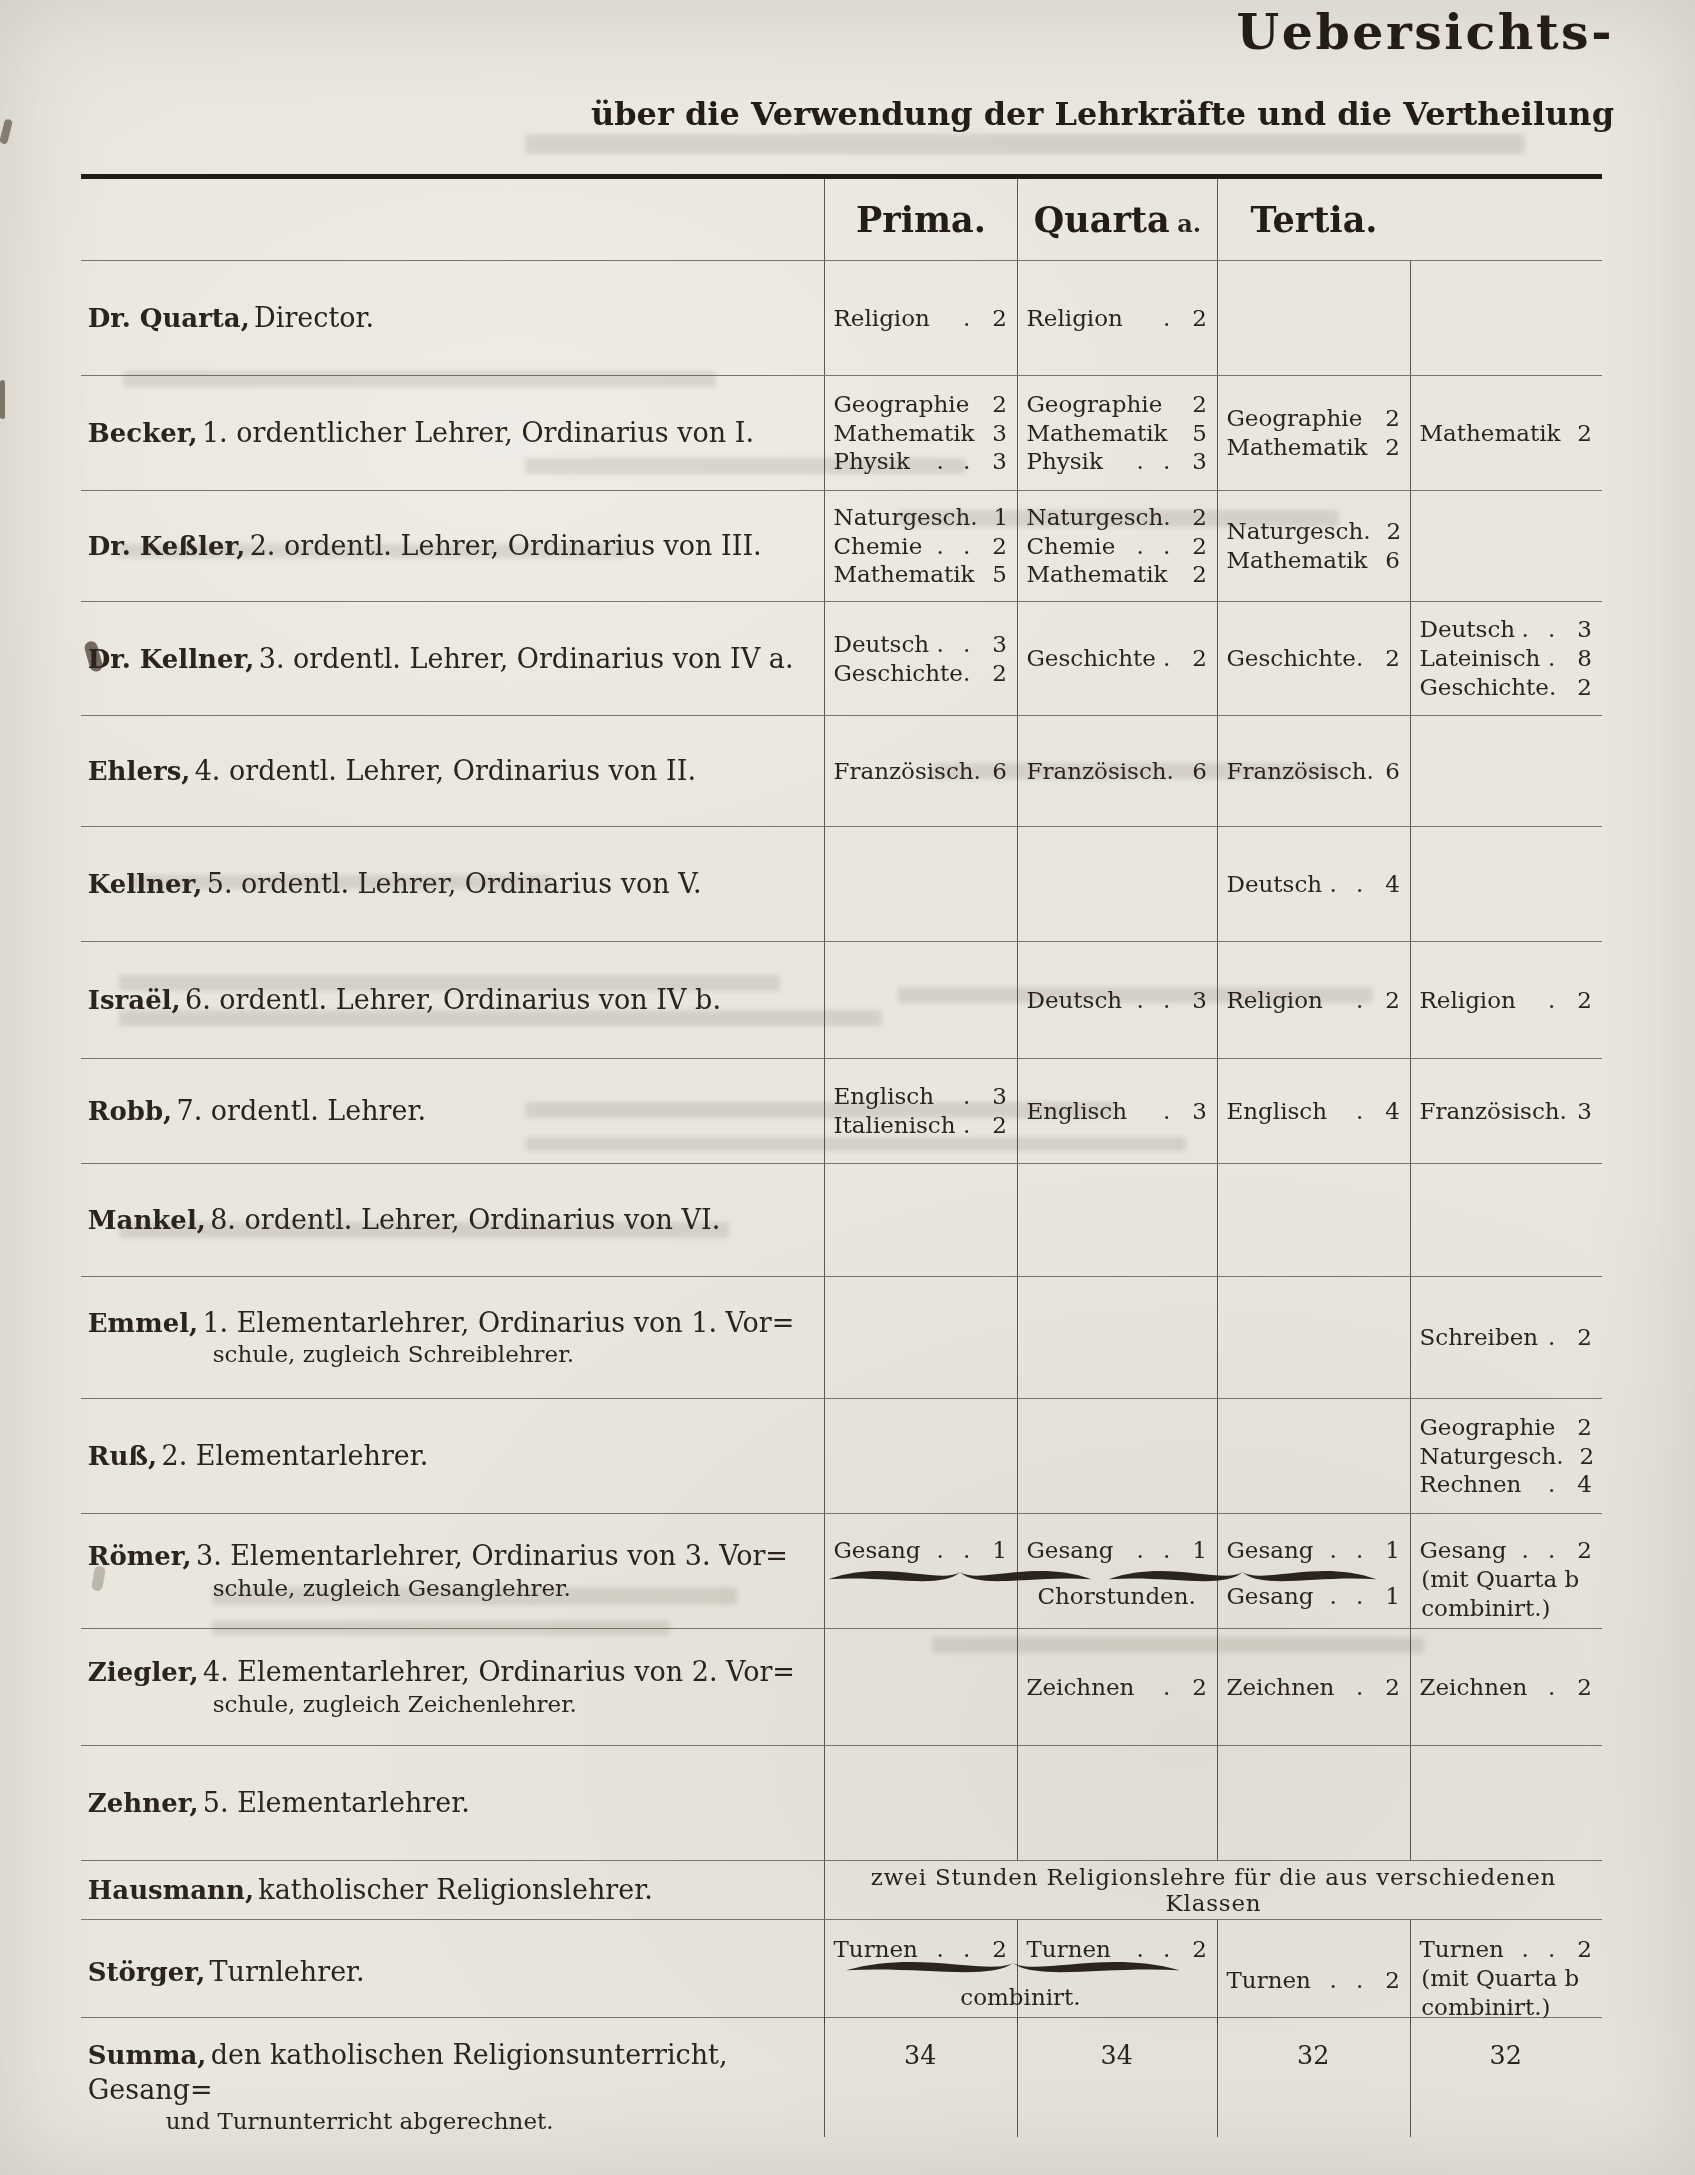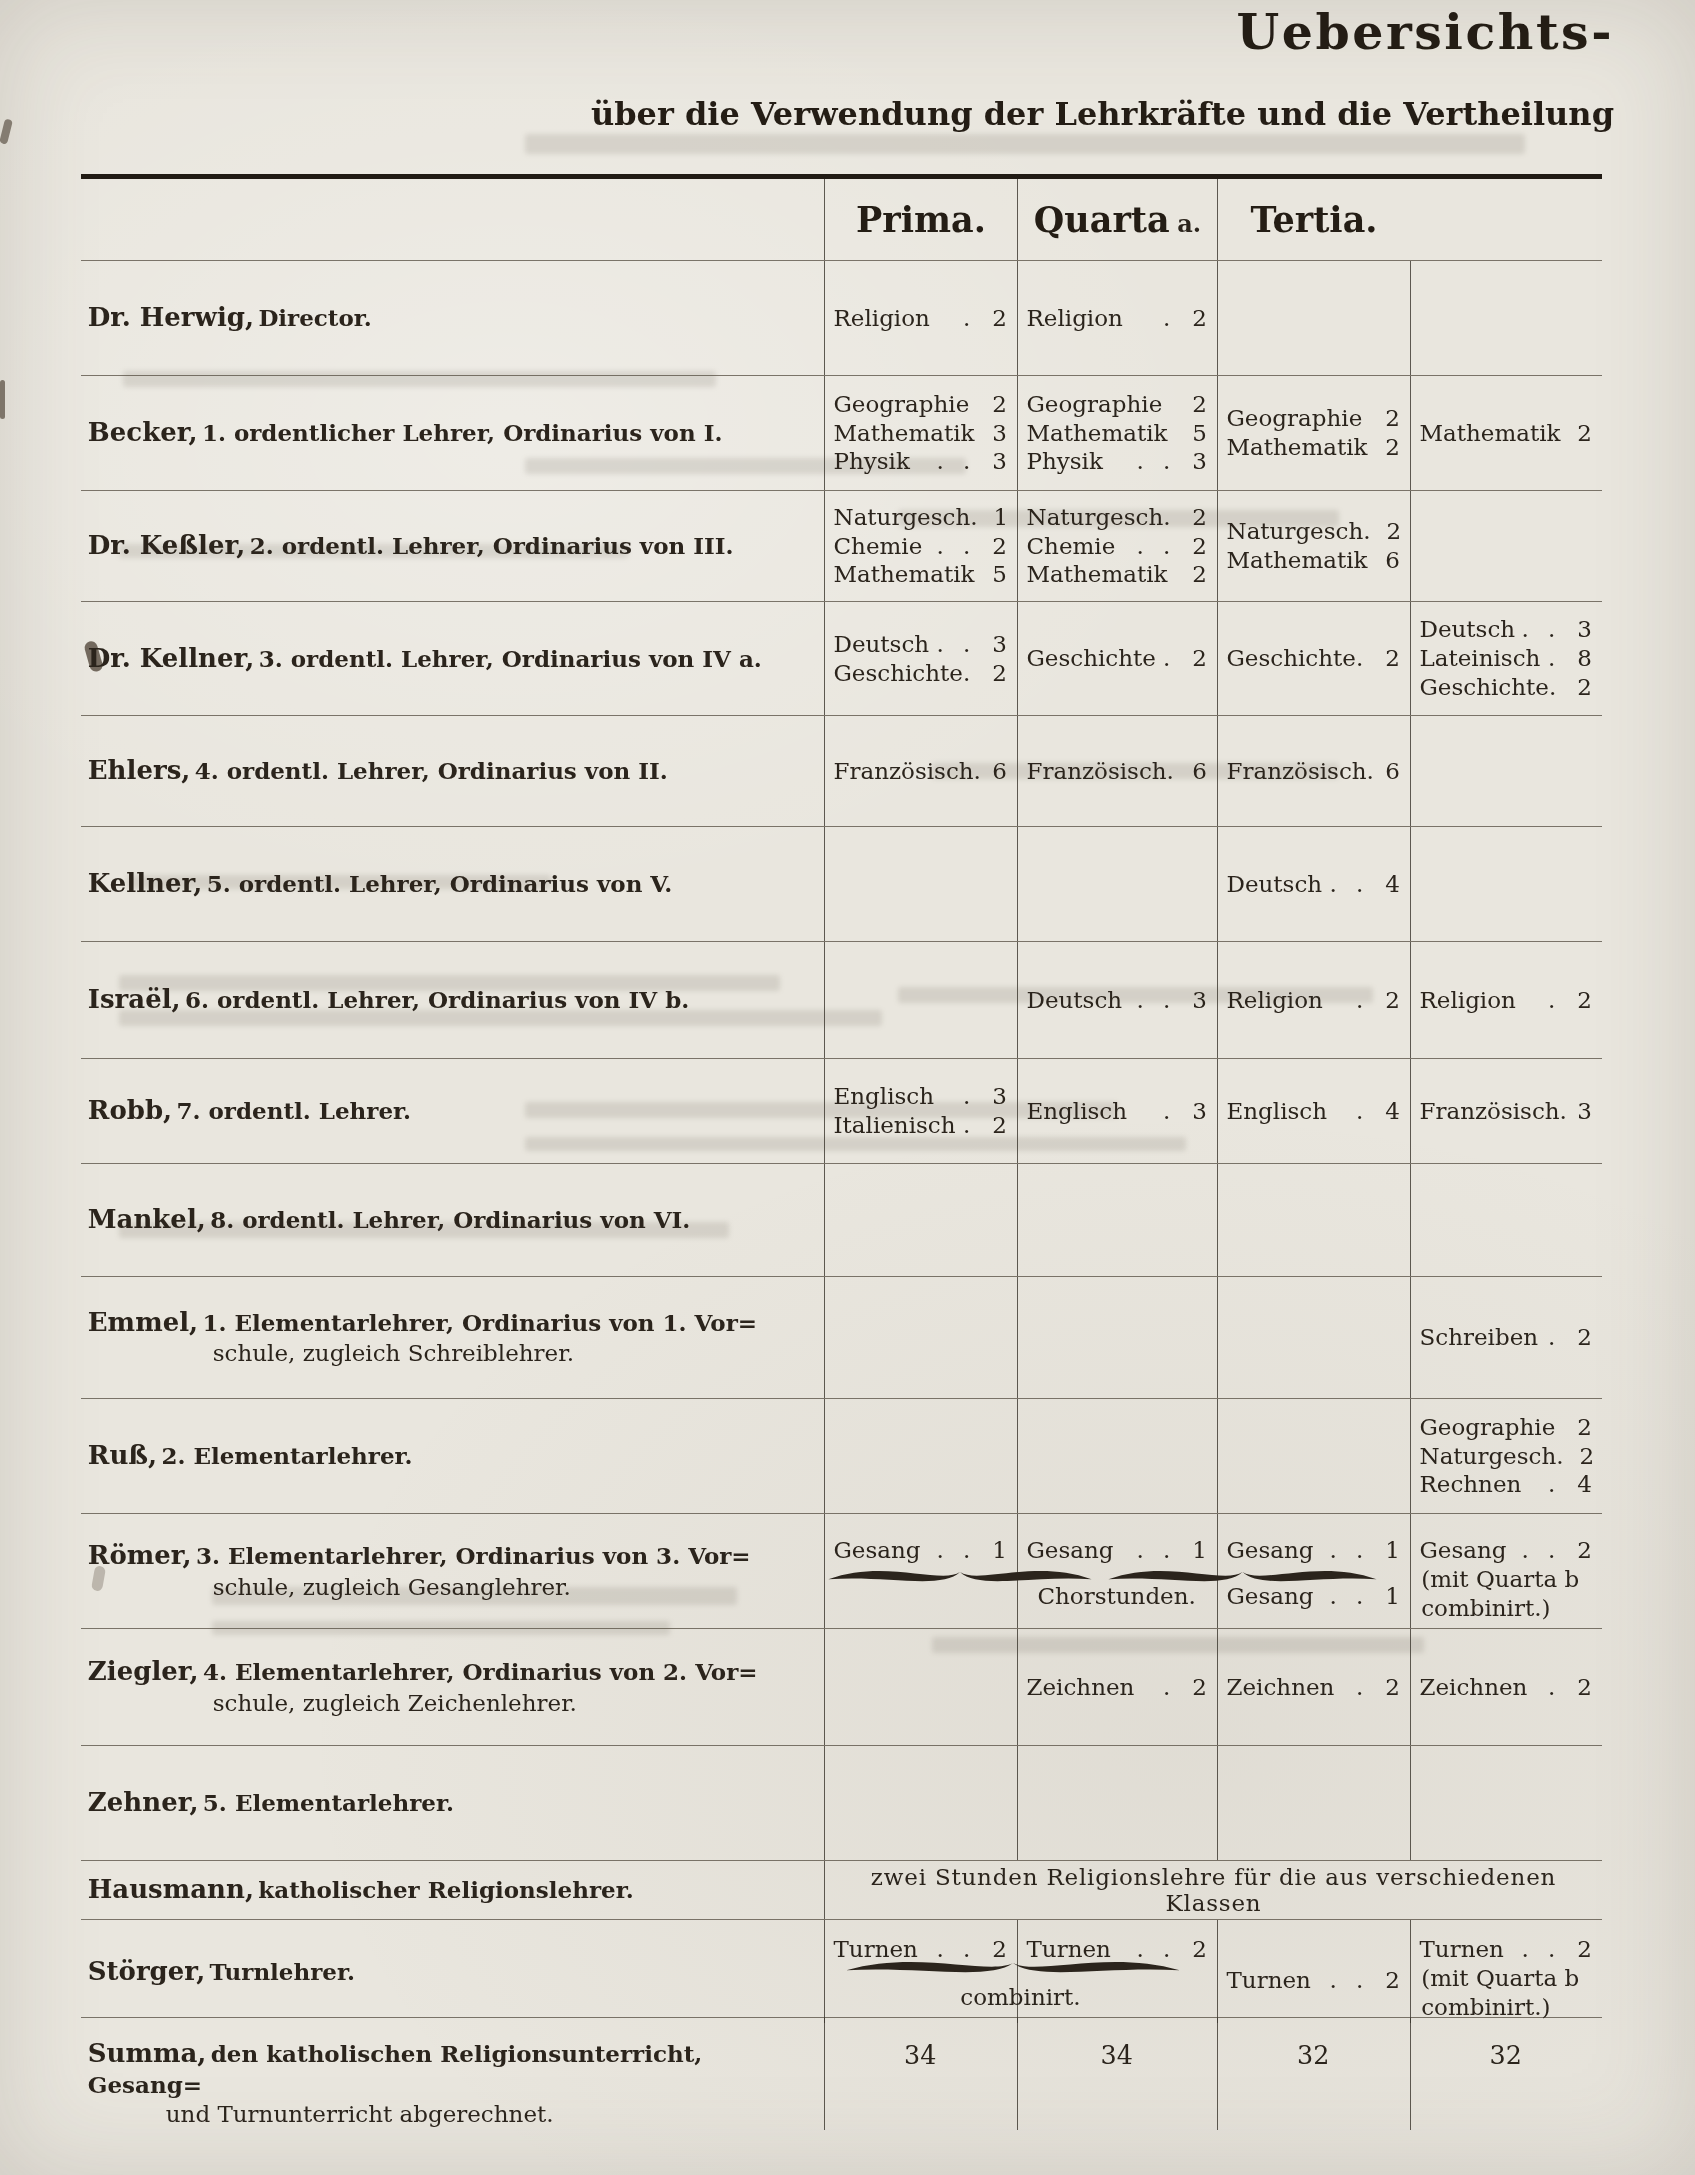--- a/index.html
+++ b/index.html
@@ -27,21 +27,21 @@
   .hsuffix{font-size:24px;font-weight:bold;margin-left:7.6px;align-self:center;padding-top:8.5px;}
   
   .r0{height:114px}.r1{height:114px}.r2{height:110px}.r3{height:113px}.r4{height:110px}
   .r5{height:114px}.r6{height:116px}.r7{height:104px}.r8{height:112px}.r9{height:121px}
   .r10{height:114px}.r11{height:114px}.r12{height:116px}.r13{height:114px}.r14{height:58px}
   .r15{height:97px}.r16{height:93px;border-bottom:none;}
   
   .name-cell{display:flex;flex-direction:column;justify-content:center;padding:0 20.3px 0 6.8px;}
   .nline1{line-height:1.3;}
   .tname{font-weight:bold;font-size:26px;}
-  .tdesc{font-size:23px;font-weight:bold;}
+  .tdesc{font-size:27px;}
   .nline2{font-size:23px;line-height:1.3;padding-left:125px;}
   .r16 .nline2{padding-left:78px;}
   
   .sub{display:flex;flex-direction:column;justify-content:center;padding:1.7px 10.2px 1.7px 8.5px;font-size:23px;}
   .eset{width:100%;}
   .line{display:flex;align-items:baseline;line-height:1.25;}
   .sname{white-space:nowrap;}
   .dots{flex:1;text-align:right;letter-spacing:6px;padding-right:8.5px;overflow:hidden;white-space:nowrap;}
   .hrs{min-width:22px;text-align:right;}
   .note{line-height:1.25;padding-left:1.7px;white-space:nowrap;}
@@ -133,21 +133,21 @@
           <span class="hlabel">Quarta</span>
           <span class="hsuffix">a.</span>
         </div>
       <div class="cell hcell">
           <span class="hlabel">Tertia.</span>
         </div>
     </div>
 
     <div class="row r0">
       <div class="cell name-cell">
-        <div class="nline1"><span class="tname">Dr. Herwig,</span> <span class="tdesc">Director.</span></div>
+        <div class="nline1"><span class="tname">Dr. Quarta,</span> <span class="tdesc">Director.</span></div>
       </div>
       <div class="cell sub">
           <div class="eset">
             <div class="line">
               <span class="sname">Religion</span>
               <span class="dots">.</span>
               <span class="hrs">2</span>
             </div>
           </div>
         </div>

